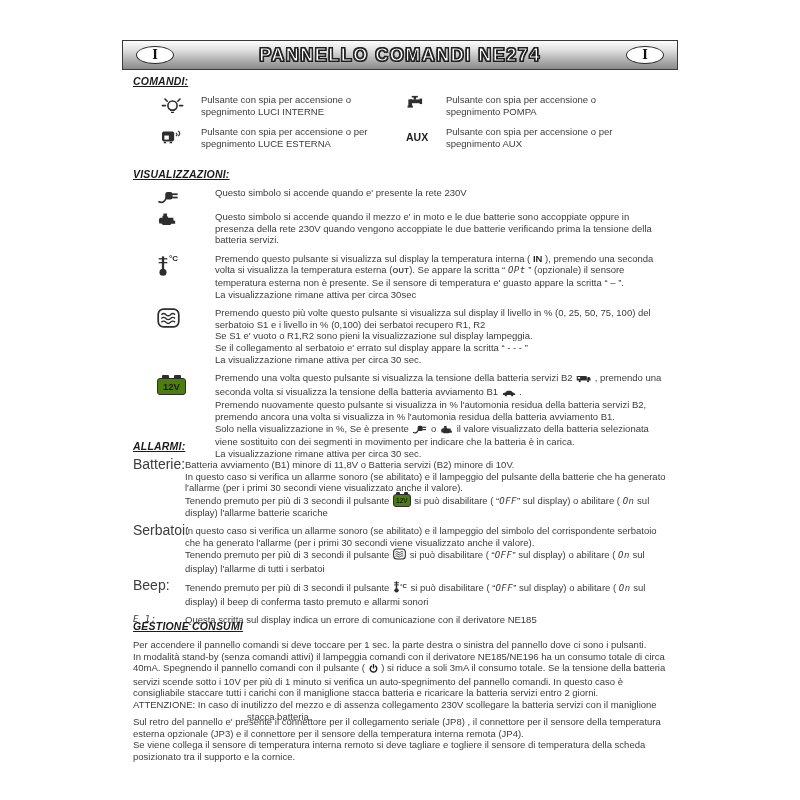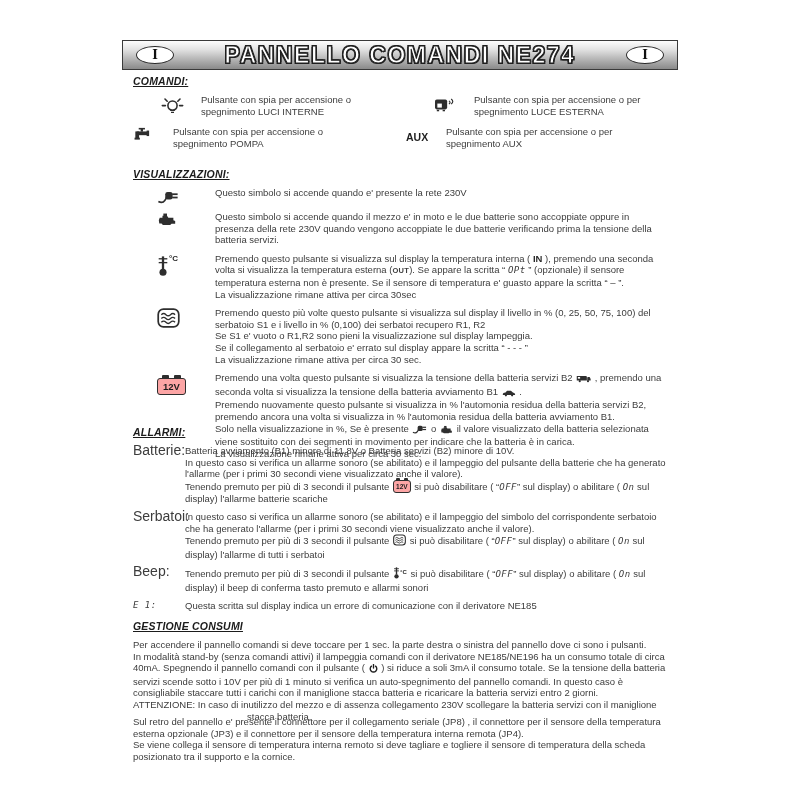--- a/index.html
+++ b/index.html
@@ -3,32 +3,32 @@
 <meta charset="utf-8">
 <style>
   html,body{margin:0;padding:0;background:#ffffff;}
   body{width:800px;height:800px;position:relative;font-family:"Liberation Sans",sans-serif;color:#3c3c3c;}
   .page{position:absolute;left:122px;top:40px;width:556px;height:750px;}
 
   
   .banner{height:30px;box-sizing:border-box;border:1px solid #3a3a3a;
     background:linear-gradient(to bottom,#fdfdfd 0%,#e3e3e3 30%,#a8a8a8 75%,#8a8a8a 100%);
     display:flex;align-items:center;justify-content:space-between;padding:0 13px;}
-  .banner-title{margin:0;font-size:23px;font-weight:bold;color:#ffffff;letter-spacing:1.5px;
+  .banner-title{margin:0;font-size:18px;font-weight:bold;color:#ffffff;letter-spacing:1.5px;
     -webkit-text-stroke:1px #1c1c1c;
     text-shadow:-1px -1px 0 #222,1px -1px 0 #222,-1px 1px 0 #222,1px 1px 0 #222;}
   .oval{width:36px;height:16px;background:#fff;border:1px solid #2a2a2a;border-radius:50%;
     display:flex;align-items:center;justify-content:center;}
   .oval-i{font-family:"DejaVu Serif",serif;font-weight:bold;font-size:12px;color:#101010;line-height:1;}
 
   
   .sec{position:absolute;left:11px;width:535px;}
   .sec-comandi{top:35px;}
   .sec-viz{top:128px;}
-  .sec-allarmi{top:386px;}
+  .sec-allarmi{top:400px;}
   .sec-gestione{top:580px;}
   .sec-connessioni{top:676px;}
   .sec-title{margin:0 0 7px 0;font-size:10.5px;font-weight:bold;font-style:italic;
     text-decoration:underline;color:#1b1b1b;letter-spacing:.2px;}
 
   p,.txt{margin:0;font-size:9.5px;line-height:11.6px;}
 
   
   .cmd-grid{display:grid;grid-template-columns:273px 1fr;row-gap:8px;}
   .cmd-item{display:flex;}
@@ -47,21 +47,21 @@
   .al-label{flex:none;width:52px;font-size:14px;line-height:11.6px;color:#3c3c3c;}
   .al-text{flex:1;}
 
   
   .seg{font-family:"DejaVu Sans Mono",monospace;font-style:italic;letter-spacing:.5px;font-size:9px;}
   .b{font-weight:bold;color:#2a2a2a;}
   .out{font-weight:bold;font-size:7.5px;letter-spacing:.3px;}
 
   
   .batt{position:relative;display:inline-block;border:1.6px solid #2e2e2e;border-radius:3px;
-    padding:2px 5px;font-weight:bold;font-size:9.5px;color:#1c1c1c;background:#fca5a5;margin-top:5px;}
+    padding:2px 5px;font-weight:bold;font-size:9.5px;color:#1c1c1c;background:#4d7c0f;margin-top:5px;}
   .batt::before,.batt::after{content:"";position:absolute;top:-4px;width:7px;height:4px;background:#2e2e2e;border-radius:1px;}
   .batt::before{left:4px;}.batt::after{right:4px;}
   .batt-sm{padding:0 2px;font-size:6.5px;border-width:1.2px;margin:0 1px;vertical-align:1px;}
   .batt-sm::before,.batt-sm::after{top:-3px;width:4px;height:3px;}
   .batt-sm::before{left:2px;}.batt-sm::after{right:2px;}
 
   .inline-icon{display:inline-block;vertical-align:-2px;margin:0 1px;}
   .tunit{font-size:8px;font-weight:bold;color:#1e1e1e;vertical-align:8px;}
   .tunit-sm{font-size:6px;font-weight:bold;color:#1e1e1e;vertical-align:5px;}
   .hang{padding-left:114px;text-indent:-114px;}
@@ -94,46 +94,46 @@
               <line x1="1.5" y1="12" x2="5" y2="12"></line>
                 <line x1="21" y1="12" x2="24.5" y2="12"></line>
               <line x1="4.5" y1="4.5" x2="7" y2="7"></line>
                 <line x1="21.5" y1="4.5" x2="19" y2="7"></line>
             </g>
             <path d="M10.5 16.6 h5 v1.6 h-5 z M11.3 18.9 h3.4 v1.5 h-3.4 z" fill="#2e2e2e"></path>
           </svg>
         </span>
         <p class="cmd-text">Pulsante con spia per accensione o spegnimento  LUCI INTERNE</p>
       </div>
-      <div class="cmd-item left">
-        <span class="cmd-icon">
-          <svg width="20" height="18" viewBox="0 0 22 20">
-            <rect x="1" y="5" width="13.5" height="11" rx="2" fill="#2e2e2e"></rect>
-            <rect x="3.6" y="9.5" width="5" height="4.5" fill="#ffffff"></rect>
-            <path d="M16.5 6.5 q2.5 1.8 0 3.6 M19 4.5 q3.5 2.8 0 5.6" stroke="#2e2e2e" stroke-width="1.3" fill="none"></path>
-            <rect x="3" y="16.5" width="2.6" height="1.6" fill="#2e2e2e"></rect>
-            <rect x="9.5" y="16.5" width="2.6" height="1.6" fill="#2e2e2e"></rect>
-          </svg>
-        </span>
-        <p class="cmd-text">Pulsante con spia per accensione o per spegnimento LUCE ESTERNA</p>
-      </div>
       <div class="cmd-item">
         <span class="cmd-icon">
           <svg width="18" height="16" viewBox="0 0 20 18">
             <g fill="#2e2e2e">
               <rect x="4" y="5" width="13" height="4.2"></rect>
               <rect x="8.5" y="2" width="2.6" height="3.2"></rect>
               <rect x="6.3" y="1" width="7" height="1.8"></rect>
               <rect x="2.5" y="5" width="4.2" height="8"></rect>
               <rect x="1.6" y="12" width="6" height="2.2"></rect>
               <rect x="15.2" y="4" width="2.8" height="6.2"></rect>
             </g>
           </svg>
         </span>
         <p class="cmd-text">Pulsante con spia per accensione o spegnimento POMPA</p>
+      </div>
+      <div class="cmd-item left">
+        <span class="cmd-icon">
+          <svg width="20" height="18" viewBox="0 0 22 20">
+            <rect x="1" y="5" width="13.5" height="11" rx="2" fill="#2e2e2e"></rect>
+            <rect x="3.6" y="9.5" width="5" height="4.5" fill="#ffffff"></rect>
+            <path d="M16.5 6.5 q2.5 1.8 0 3.6 M19 4.5 q3.5 2.8 0 5.6" stroke="#2e2e2e" stroke-width="1.3" fill="none"></path>
+            <rect x="3" y="16.5" width="2.6" height="1.6" fill="#2e2e2e"></rect>
+            <rect x="9.5" y="16.5" width="2.6" height="1.6" fill="#2e2e2e"></rect>
+          </svg>
+        </span>
+        <p class="cmd-text">Pulsante con spia per accensione o per spegnimento LUCE ESTERNA</p>
       </div>
       <div class="cmd-item">
         <span class="cmd-icon">
           <span class="aux-label">AUX</span>
         </span>
         <p class="cmd-text">Pulsante con spia per accensione o per spegnimento  AUX</p>
       </div>
     </div>
   </div>
 

